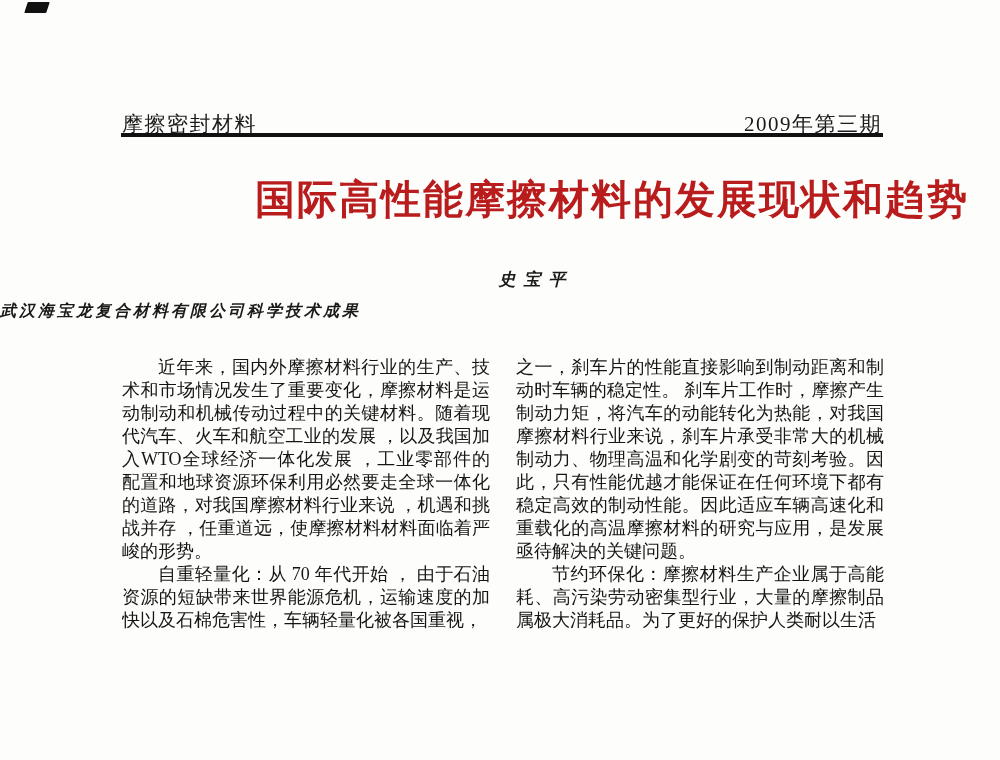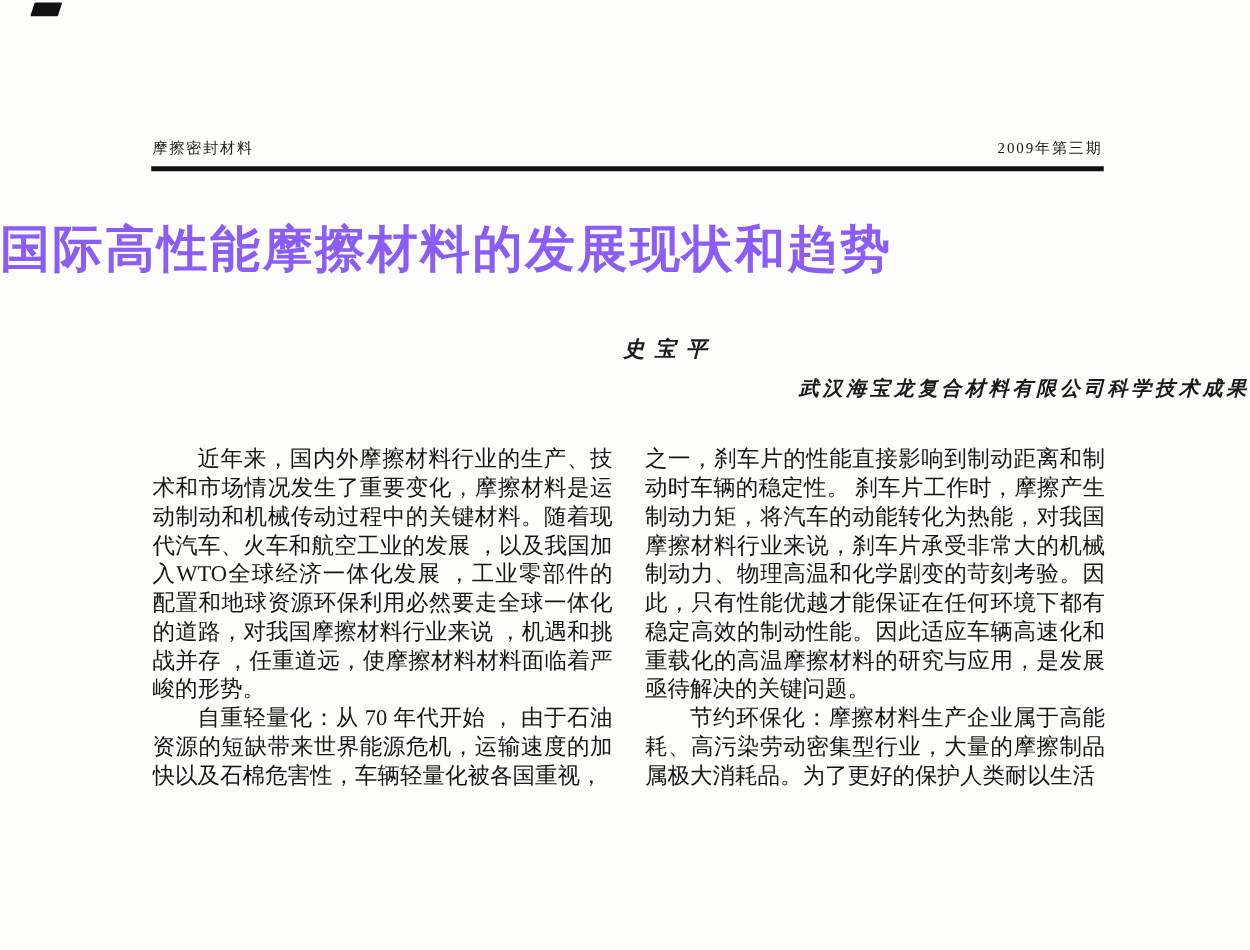--- a/index.html
+++ b/index.html
@@ -23,62 +23,62 @@
     border-radius: 1px;
   }
   .page-header {
     position: absolute;
     left: 122px;
     top: 110px;
     width: 760px;
     display: flex;
     justify-content: space-between;
     align-items: flex-start;
-    font-size: 12px;
+    font-size: 21px;
     letter-spacing: 1.5px;
   }
   .header-divider {
     position: absolute;
     left: 121px;
     top: 133px;
     width: 762px;
     height: 4px;
     background: #111;
   }
   .article-title {
     position: absolute;
     left: 0;
     top: 172px;
     width: 969px;
     margin: 0;
-    text-align: left;
+    text-align: right;
     font-family: "Liberation Sans", "DejaVu Sans", sans-serif;
     font-size: 40px;
     font-weight: 700;
     letter-spacing: 2px;
-    color: #8b5cf6;
+    color: #b91c1c;
   }
   .author-name {
     position: absolute;
     left: 0;
     top: 268px;
     width: 1000px;
     text-align: center;
     font-style: italic;
     font-weight: 700;
     font-size: 17px;
     letter-spacing: 8px;
     padding-left: 36px;
   }
   .affiliation {
     position: absolute;
     left: 0;
     top: 301px;
     width: 1000px;
-    text-align: right;
+    text-align: left;
     font-style: italic;
     font-weight: 600;
     font-size: 16px;
     letter-spacing: 3px;
   }
   .body-columns {
     position: absolute;
     left: 122px;
     top: 356px;
     width: 762px;

